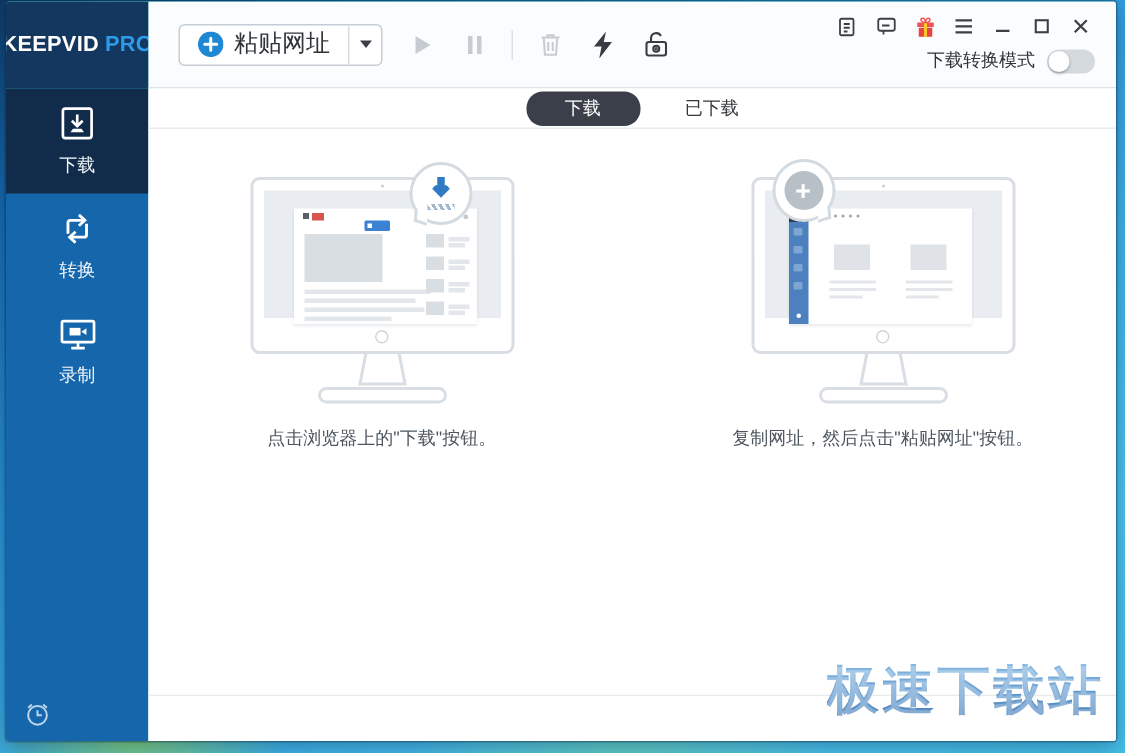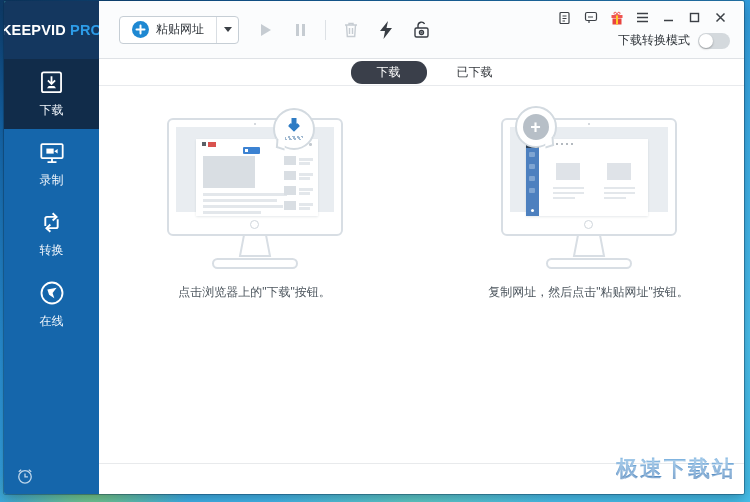--- a/index.html
+++ b/index.html
@@ -32,21 +32,21 @@
   .topbar {
     flex:1; background:#fbfcfd; border-bottom:1px solid #dfe2e6;
     position:relative; display:flex; align-items:center;
   }
   .paste-group {
     display:flex; align-items:stretch; height:28px; margin-left:20px;
     background:#fff; border:1px solid #c6ced5; border-radius:4px; overflow:hidden;
     cursor:pointer;
   }
   .paste-main { display:flex; align-items:center; gap:7px; padding:0 12px; }
-  .paste-main .lbl { font-size:12px; color:#2f343a; }
+  .paste-main .lbl { font-size:16px; color:#2f343a; }
   .paste-caret {
     width:22px; border-left:1px solid #d9dee3; display:flex;
     align-items:center; justify-content:center;
   }
   .caret { width:0; height:0; border-left:4.5px solid transparent; border-right:4.5px solid transparent; border-top:5.5px solid #3c4046; }
 
   .transport { display:flex; align-items:center; gap:15px; margin-left:16px; }
   .ticon { display:flex; align-items:center; justify-content:center; width:20px; height:20px; cursor:pointer; }
   .tsep { width:1px; height:20px; background:#dde1e5; }
 
@@ -119,21 +119,21 @@
   .tail-right { bottom:-1px; right:1px; border-right:2px solid #d3dae0; border-bottom:2px solid #d3dae0; transform:rotate(-18deg) skew(-14deg); }
   .hatch { margin-top:2px; width:18px; height:4px; background:repeating-linear-gradient(60deg,#9fb8d0 0 2px,#fff 2px 4px); }
   .plus-circle { width:26px; height:26px; border-radius:50%; background:#b7bfc7; color:#fff; display:flex; align-items:center; justify-content:center; font-size:18px; font-weight:bold; line-height:1; }
 
   
   .statusbar { height:31px; flex:0 0 31px; border-top:1px solid #e8eaec; background:#fff; }
 
   
   .watermark {
     position:absolute; right:8px; bottom:10px; z-index:9;
-    font-size:22px; font-weight:bold; letter-spacing:2px;
+    font-size:35px; font-weight:bold; letter-spacing:2px;
     background:linear-gradient(180deg,#8cc0e8 0%,#5d96cc 55%,#3a72ae 100%);
     -webkit-background-clip:text; background-clip:text; color:transparent;
     text-shadow:0 1px 1px rgba(255,255,255,.35);
     font-family:"Liberation Sans","DejaVu Sans",sans-serif;
   }
 </style>
 </head>
 <body>
 
 <div class="window">
@@ -251,43 +251,36 @@
     <div class="sidebar">
       <div class="side-item active">
         <svg width="27" height="27" viewBox="0 0 24 24" fill="none" stroke="#fff" stroke-width="1.6">
           <rect x="3.5" y="3" width="17" height="17.5" rx="1.5"></rect>
           <path d="M12 6.5 V13 M8.8 10.2 L12 13.4 L15.2 10.2"></path>
           <path d="M8 17 H16 L14.5 15 H9.5 Z" fill="#fff" stroke="none"></path>
         </svg>
         <span class="s-label">下载</span>
       </div>
       <div class="side-item">
+        <svg width="27" height="27" viewBox="0 0 24 24" fill="none" stroke="#fff" stroke-width="1.7">
+          <path d="M6.5 15 V8.5 A1.5 1.5 0 0 1 8 7 H15.5"></path>
+          <path d="M13 3.8 L16.5 7 L13 10.2"></path>
+          <path d="M17.5 9 V15.5 A1.5 1.5 0 0 1 16 17 H8.5"></path>
+          <path d="M11 13.8 L7.5 17 L11 20.2"></path>
+        </svg>
+        <span class="s-label">转换</span>
+      </div>
+      <div class="side-item">
         <svg width="28" height="27" viewBox="0 0 24 24" fill="none" stroke="#fff" stroke-width="1.6">
           <rect x="2.5" y="4.5" width="19" height="12.5" rx="1"></rect>
           <path d="M12 17 V20 M8 20.5 H16"></path>
           <rect x="7" y="8.5" width="6.5" height="4.5" fill="#fff" stroke="none"></rect>
           <path d="M14 10.8 L17 8.8 V12.8 L14 10.8 Z" fill="#fff" stroke="none"></path>
         </svg>
         <span class="s-label">录制</span>
-      </div>
-      <div class="side-item">
-        <svg width="27" height="27" viewBox="0 0 24 24" fill="none" stroke="#fff" stroke-width="1.7">
-          <path d="M6.5 15 V8.5 A1.5 1.5 0 0 1 8 7 H15.5"></path>
-          <path d="M13 3.8 L16.5 7 L13 10.2"></path>
-          <path d="M17.5 9 V15.5 A1.5 1.5 0 0 1 16 17 H8.5"></path>
-          <path d="M11 13.8 L7.5 17 L11 20.2"></path>
-        </svg>
-        <span class="s-label">转换</span>
-      </div>
-      <div class="side-item">
-        <svg width="28" height="28" viewBox="0 0 24 24" fill="none" stroke="#fff" stroke-width="1.6">
-          <circle cx="12" cy="12" r="9"></circle>
-          <path d="M8 9 L16 7.5 L12.5 12 L14 16.5 L9.5 13.5 Z" fill="#fff" stroke="none"></path>
-        </svg>
-        <span class="s-label">在线</span>
       </div>
 
       <span class="clock-btn">
         <svg width="20" height="20" viewBox="0 0 24 24" fill="none" stroke="#cfe2f2" stroke-width="1.6">
           <circle cx="12" cy="13" r="7.5"></circle>
           <path d="M12 9 V13 L15.5 13"></path>
           <path d="M4.5 7 L7.5 4.5 M19.5 7 L16.5 4.5"></path>
         </svg>
       </span>
     </div>

